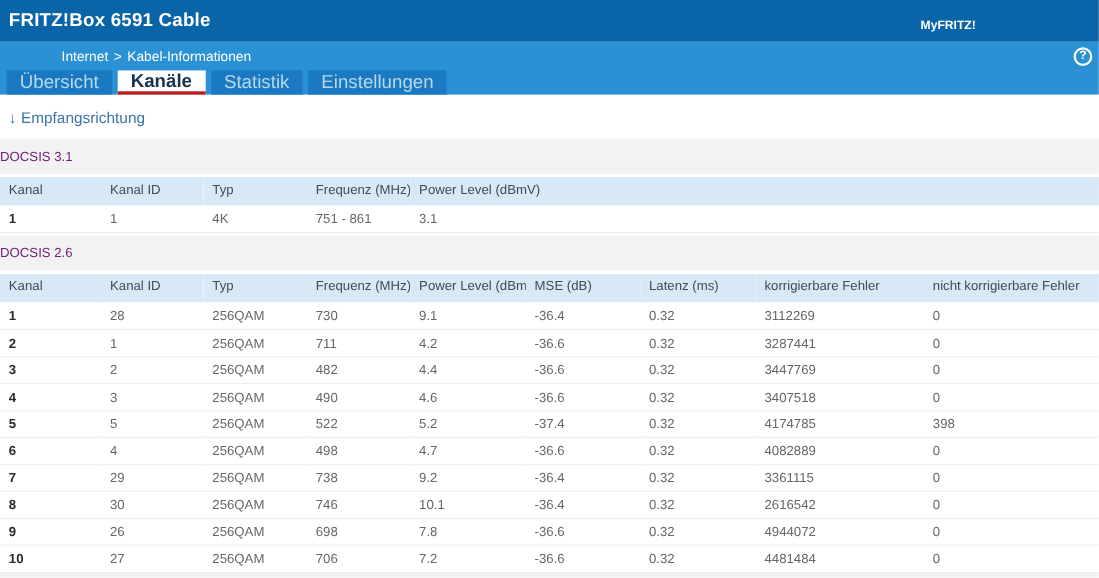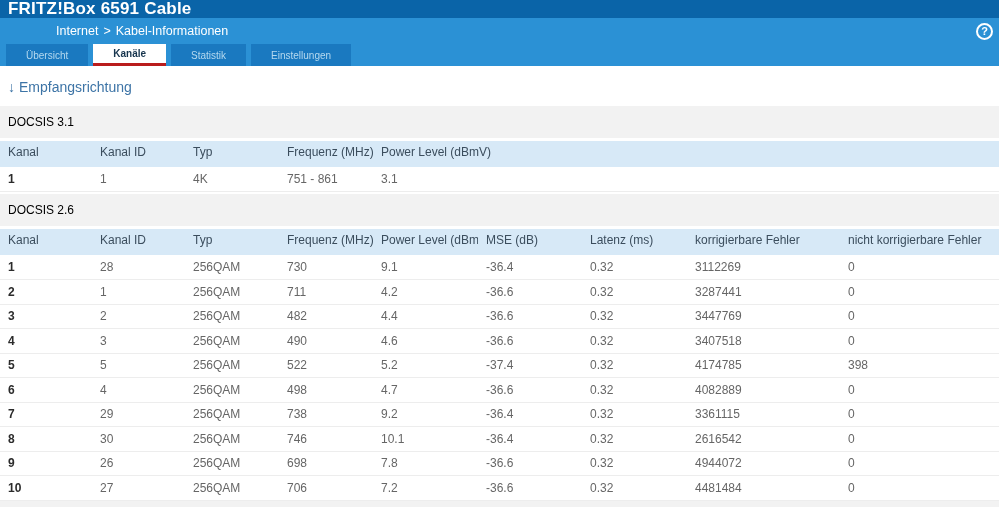--- a/index.html
+++ b/index.html
@@ -6,21 +6,21 @@
   html, body { margin: 0; padding: 0; }
   body {
     width: 999px; height: 525px; overflow: hidden;
     background: #fff;
     font-family: "Liberation Sans", sans-serif;
     -webkit-font-smoothing: antialiased;
   }
 
   
   .topbar {
-    height: 18px; background: #0a64a8;
+    height: 38px; background: #0a64a8;
     display: flex; align-items: center;
     position: relative; padding: 0 8px;
   }
   .app-title { color: #fff; font-weight: bold; font-size: 17px; letter-spacing: .2px; }
   .myfritz {
     position: absolute; right: 112px; top: 8px; height: 30px;
     display: flex; align-items: center;
     color: #fff; font-size: 11px; font-weight: 600; cursor: pointer;
   }
 
@@ -33,39 +33,39 @@
   .crumb-link { cursor: pointer; }
   .help-icon {
     position: absolute; right: 6px; top: 5px;
     width: 17px; height: 17px; border: 2px solid #fff; border-radius: 50%;
     color: #fff; font-size: 11px; font-weight: bold;
     display: flex; align-items: center; justify-content: center;
     cursor: pointer; line-height: 1;
   }
   .tabs { display: flex; gap: 5px; padding-left: 6px; height: 22px; }
   .tab {
-    background: #1a79c0; color: #b5d9ef; font-size: 10px;
-    padding: 0 20px; display: flex; align-items: center;
+    background: #1a79c0; color: #b5d9ef; font-size: 17px;
+    padding: 0 12px; display: flex; align-items: center;
     cursor: pointer; white-space: nowrap;
   }
   .tab.active {
     background: #fff; color: #16344d; font-weight: bold;
     border-bottom: 3px solid #b91c1c;
   }
 
   
   .heading {
     margin: 13px 0 11px 8px;
     font-size: 14px; color: #3d74a6;
   }
   .heading .arrow { margin-right: 4px; }
   .band {
     height: 32px; background: #f2f2f2;
     display: flex; align-items: center;
-    padding-left: 8px; font-size: 12px; color: #000000;
+    font-size: 12px; color: #701a75;
     margin-bottom: 3px;
   }
   .sec31 { margin-bottom: 2px; }
 
   table.chan { width: 100%; border-collapse: collapse; table-layout: fixed; }
   table.chan th {
     background: #d7e9f7; height: 26px;
     font-weight: 400; font-size: 12px; color: #3b4d5d;
     text-align: left; padding: 0 0 5px 8px;
     white-space: nowrap; overflow: hidden;

